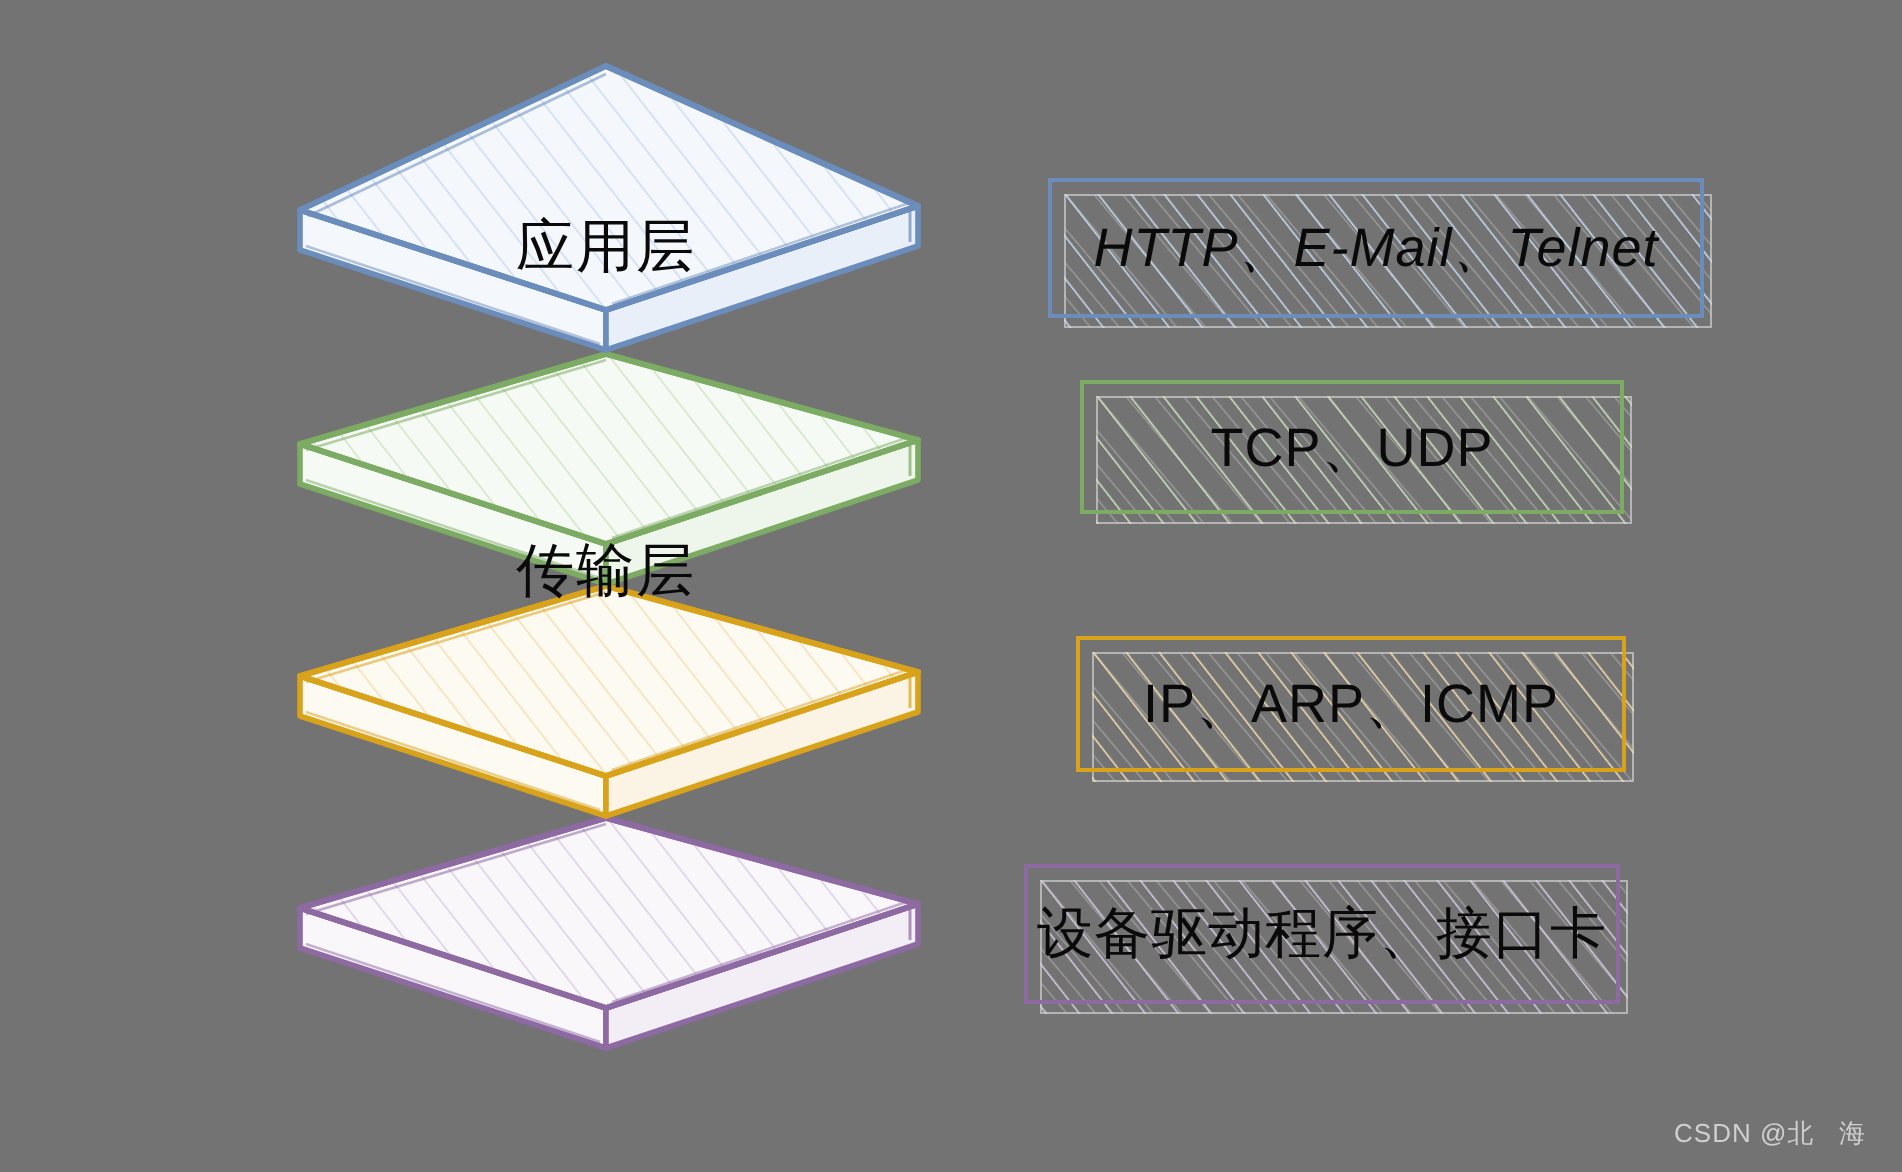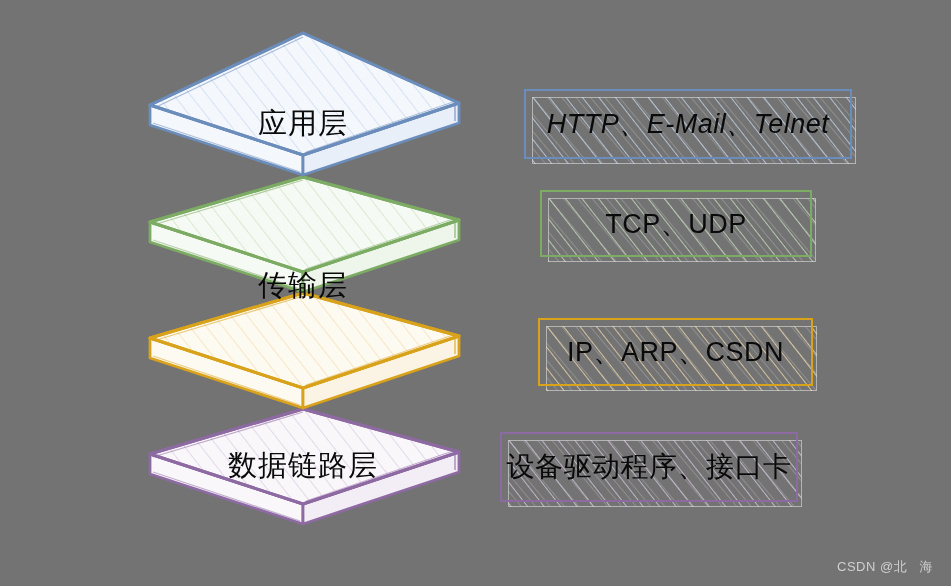--- a/index.html
+++ b/index.html
@@ -171,21 +171,20 @@
       <path d="M 150 105 L 303 33 L 459 103 L 303 155 Z" fill="none" stroke="#6b8dbb" stroke-width="2.9" stroke-linejoin="round"></path>
       <path d="M 154 108 L 303 37" fill="none" stroke="#6b8dbb" stroke-width="1.3" opacity="0.55"></path>
       <path d="M 153 123 L 300 172" fill="none" stroke="#6b8dbb" stroke-width="1.3" opacity="0.5"></path>
       <path d="M 306 152 L 456 101" fill="none" stroke="#6b8dbb" stroke-width="1.3" opacity="0.5"></path>
       <path d="M 455 106 L 455 121" fill="none" stroke="#6b8dbb" stroke-width="1.5" opacity="0.7"></path>
     </g>
   </svg>
 
   <div class="slab-label" style="left:303px; top:124px;">应用层</div>
   <div class="slab-label" style="left:303px; top:242px;margin-top:44px;">传输层</div>
-  <div class="slab-label" style="left:303px; top:466px;">数据链路层</div>
 
   <div class="proto-box" style="left:524px; top:89px; width:328px; height:70px;font-style:italic;">
     <div class="shadow-rect"></div>
     <div class="hatch">
       <svg width="100%" height="100%">
           <rect width="100%" height="100%" fill="url(#hatch-gray-box)" opacity="0.55"></rect>
           <rect width="100%" height="100%" fill="url(#hatch-blue)"></rect>
         </svg>
     </div>
     <div class="main-rect" style="border-color:#6b8dbb;"></div>
@@ -206,24 +205,24 @@
 
   <div class="proto-box" style="left:538px; top:318px; width:275px; height:68px;">
     <div class="shadow-rect"></div>
     <div class="hatch">
       <svg width="100%" height="100%">
           <rect width="100%" height="100%" fill="url(#hatch-gray-box)" opacity="0.55"></rect>
           <rect width="100%" height="100%" fill="url(#hatch-orange)"></rect>
         </svg>
     </div>
     <div class="main-rect" style="border-color:#d9a21b;"></div>
-    <div class="label">IP、ARP、CSDN</div>
-  </div>
-
-  <div class="proto-box" style="left:500px; top:432px; width:298px; height:70px;">
+    <div class="label">IP、ARP、ICMP</div>
+  </div>
+
+  <div class="proto-box" style="left:512px; top:432px; width:298px; height:70px;">
     <div class="shadow-rect"></div>
     <div class="hatch">
       <svg width="100%" height="100%">
           <rect width="100%" height="100%" fill="url(#hatch-gray-box)" opacity="0.55"></rect>
           <rect width="100%" height="100%" fill="url(#hatch-purple)"></rect>
         </svg>
     </div>
     <div class="main-rect" style="border-color:#8e6aa3;"></div>
     <div class="label cjk">设备驱动程序、接口卡</div>
   </div>

